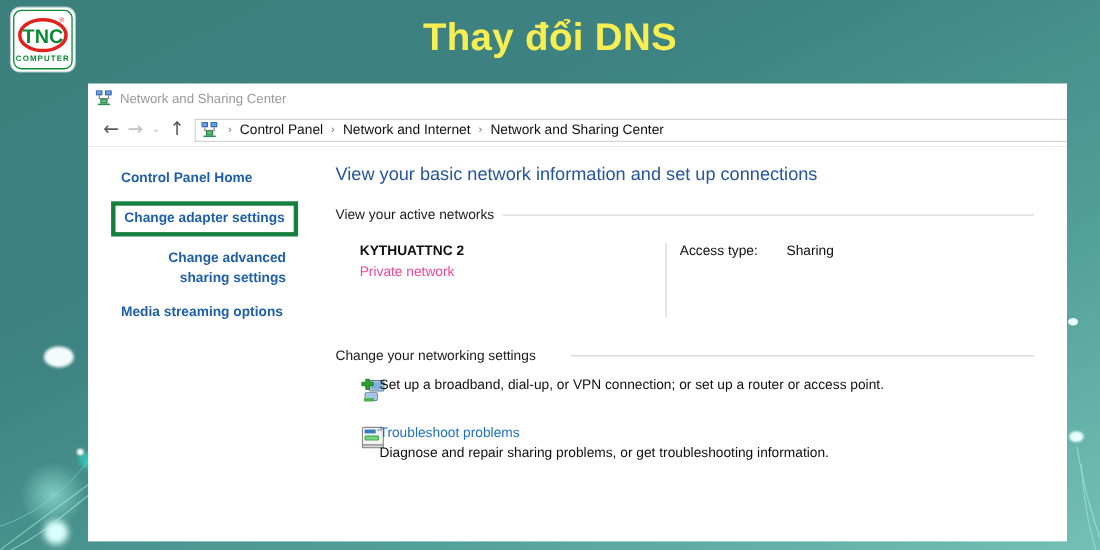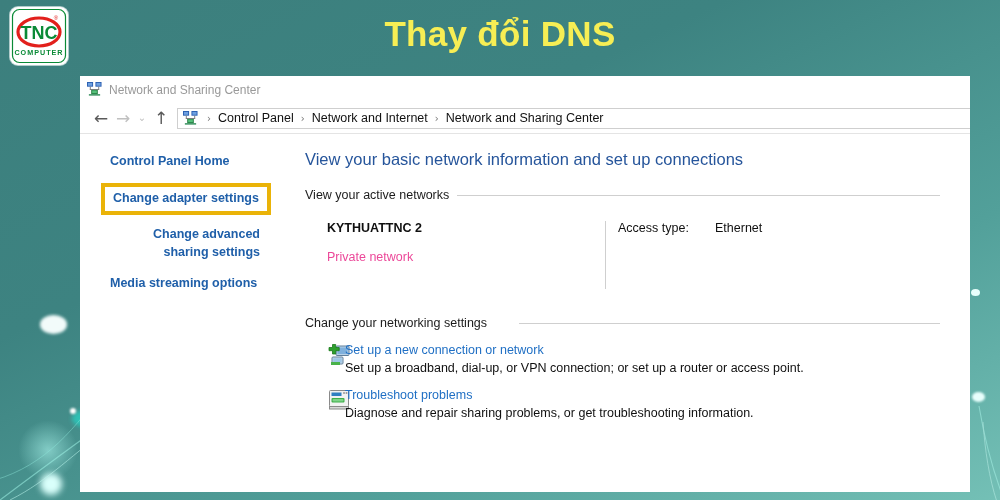--- a/index.html
+++ b/index.html
@@ -150,21 +150,21 @@
   .side-link {
     font-size: 12.5px;
     color: #1f5fa9;
     line-height: 18px;
     margin-bottom: 13px;
     max-width: 150px;
     font-family: "Liberation Sans", sans-serif;
   }
   .side-link.boxed {
     display: inline-block;
-    border: 4px solid #eab308;
+    border: 4px solid #15803d;
     padding: 4px 8px 5px 8px;
     margin-left: -9px;
     margin-bottom: 4px;
     line-height: 15px;
   }
   .gap-top { margin-top: 6px; text-align: right; }
 
   #content {
     flex: 1;
     padding: 16px 30px 0 10px;
@@ -194,21 +194,21 @@
   #active-net {
     display: flex;
     margin-top: 19px;
     height: 68px;
   }
   #net-left { width: 300px; padding-left: 22px; box-sizing: border-box; }
   #net-name {
     font-size: 12.5px;
     font-weight: bold;
     color: #101010;
-    margin-bottom: 15px;
+    margin-bottom: 5px;
   }
   #net-type { font-size: 12.5px; color: #ec4899; }
   #net-div { width: 1px; background: #cfcfcf; margin: 0 0 0 0; }
   #net-right { padding-left: 12px; }
   .kv { display: flex; align-items: center; margin-bottom: 5px; }
   .kv .k { font-size: 12.5px; color: #101010; width: 80px; }
   .kv .v { font-size: 12.5px; color: #101010; }
   .kv .v.link { color: #1f6fc4; }
   .kv .ic { width: 17px; display: flex; align-items: center; }
 
@@ -333,21 +333,21 @@
         <div id="active-net">
           <div id="net-left">
             <div id="net-name">KYTHUATTNC 2</div>
             <div id="net-type">Private network</div>
           </div>
           <div id="net-div"></div>
           <div id="net-right">
             <div class="kv">
               <span class="k">Access type:</span>
               <span class="ic"></span>
-              <span class="v">Ethernet</span>
+              <span class="v">Sharing</span>
             </div>
           </div>
         </div>
 
         <div class="section-head" id="settings-head">
           <span>Change your networking settings</span>
           <span class="rule"></span>
         </div>
 
         <div class="setting-row">
@@ -355,21 +355,20 @@
             <svg width="24" height="24" viewBox="0 0 24 24">
               <rect x="9" y="2" width="13" height="9.5" rx="1" fill="#b9d2e8" stroke="#5f7f9b" stroke-width="1"></rect>
               <rect x="10.5" y="3.5" width="10" height="6.5" fill="#7fb0dc"></rect>
               <rect x="5" y="13" width="11" height="7" rx="1" fill="#cfe0ef" stroke="#5f7f9b" stroke-width="1"></rect>
               <rect x="6.2" y="14.2" width="8.6" height="4.6" fill="#9cc6e6"></rect>
               <path d="M4 18 L13 18 L13 21 L4 21 Z" fill="#49b24a"></path>
               <path d="M2 3.5 h3.5 V0.5 h3.2 V3.5 H12.2 v3.2 H8.7 V10 H5.5 V6.7 H2 Z" fill="#2ea02e" stroke="#1c7a1c" stroke-width=".8"></path>
             </svg>
           </div>
           <div>
-            <div class="setting-link">Set up a new connection or network</div>
             <div class="setting-desc">Set up a broadband, dial-up, or VPN connection; or set up a router or access point.</div>
           </div>
         </div>
 
         <div class="setting-row">
           <div class="setting-icon">
             <svg width="24" height="22" viewBox="0 0 24 22">
               <rect x="2.5" y="1.5" width="19" height="16" rx="1" fill="#f2f2f2" stroke="#8a8a8a" stroke-width="1"></rect>
               <rect x="4.5" y="3.5" width="10" height="3.5" fill="#2f7fc1"></rect>
               <circle cx="17" cy="4" r="1" fill="#9a9a9a"></circle>

